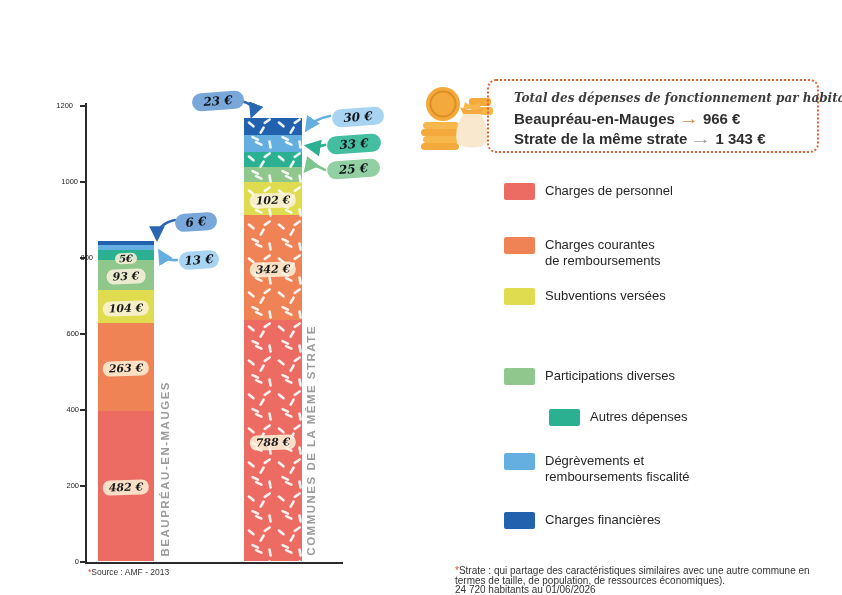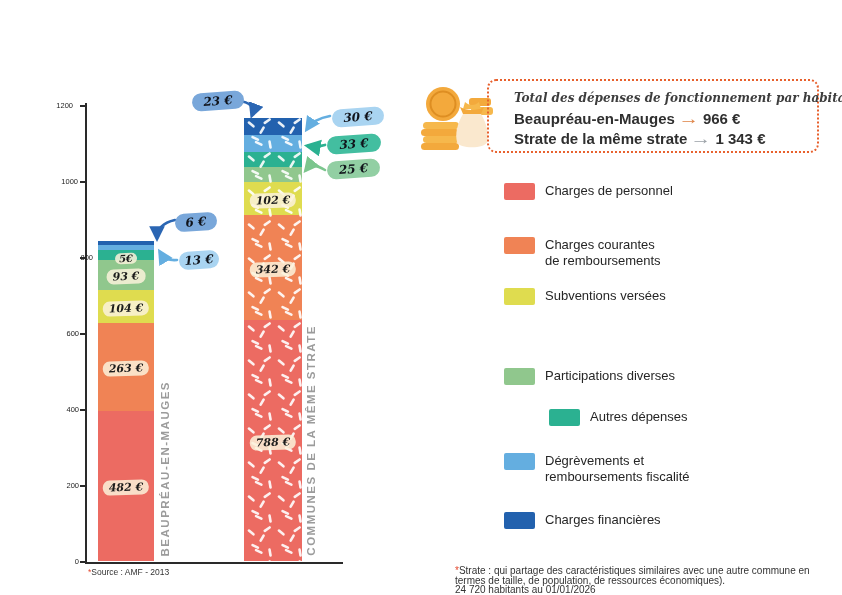--- a/index.html
+++ b/index.html
@@ -225,18 +225,18 @@
       </div>
       <div class="legend-item" style="top: 512px;">
         <div class="legend-swatch" style="background: rgb(34, 97, 174);"></div>
         <div class="legend-label">Charges financières</div>
       </div>
     </div>
 
   <div class="footnote">
     <span class="red">*</span><span>Strate : qui partage des caractéristiques similaires avec une autre commune en</span><br>
     <span>termes de taille, de population, de ressources économiques).</span><br>
-    <span>24 720 habitants au 01/01/2026</span>
+    <span>24 720 habitants au 01/06/2026</span>
   </div>
   <div class="source">
     <span class="red">*</span><span>Source : AMF - 2013</span>
   </div>
 </div>
 
 </body></html>

